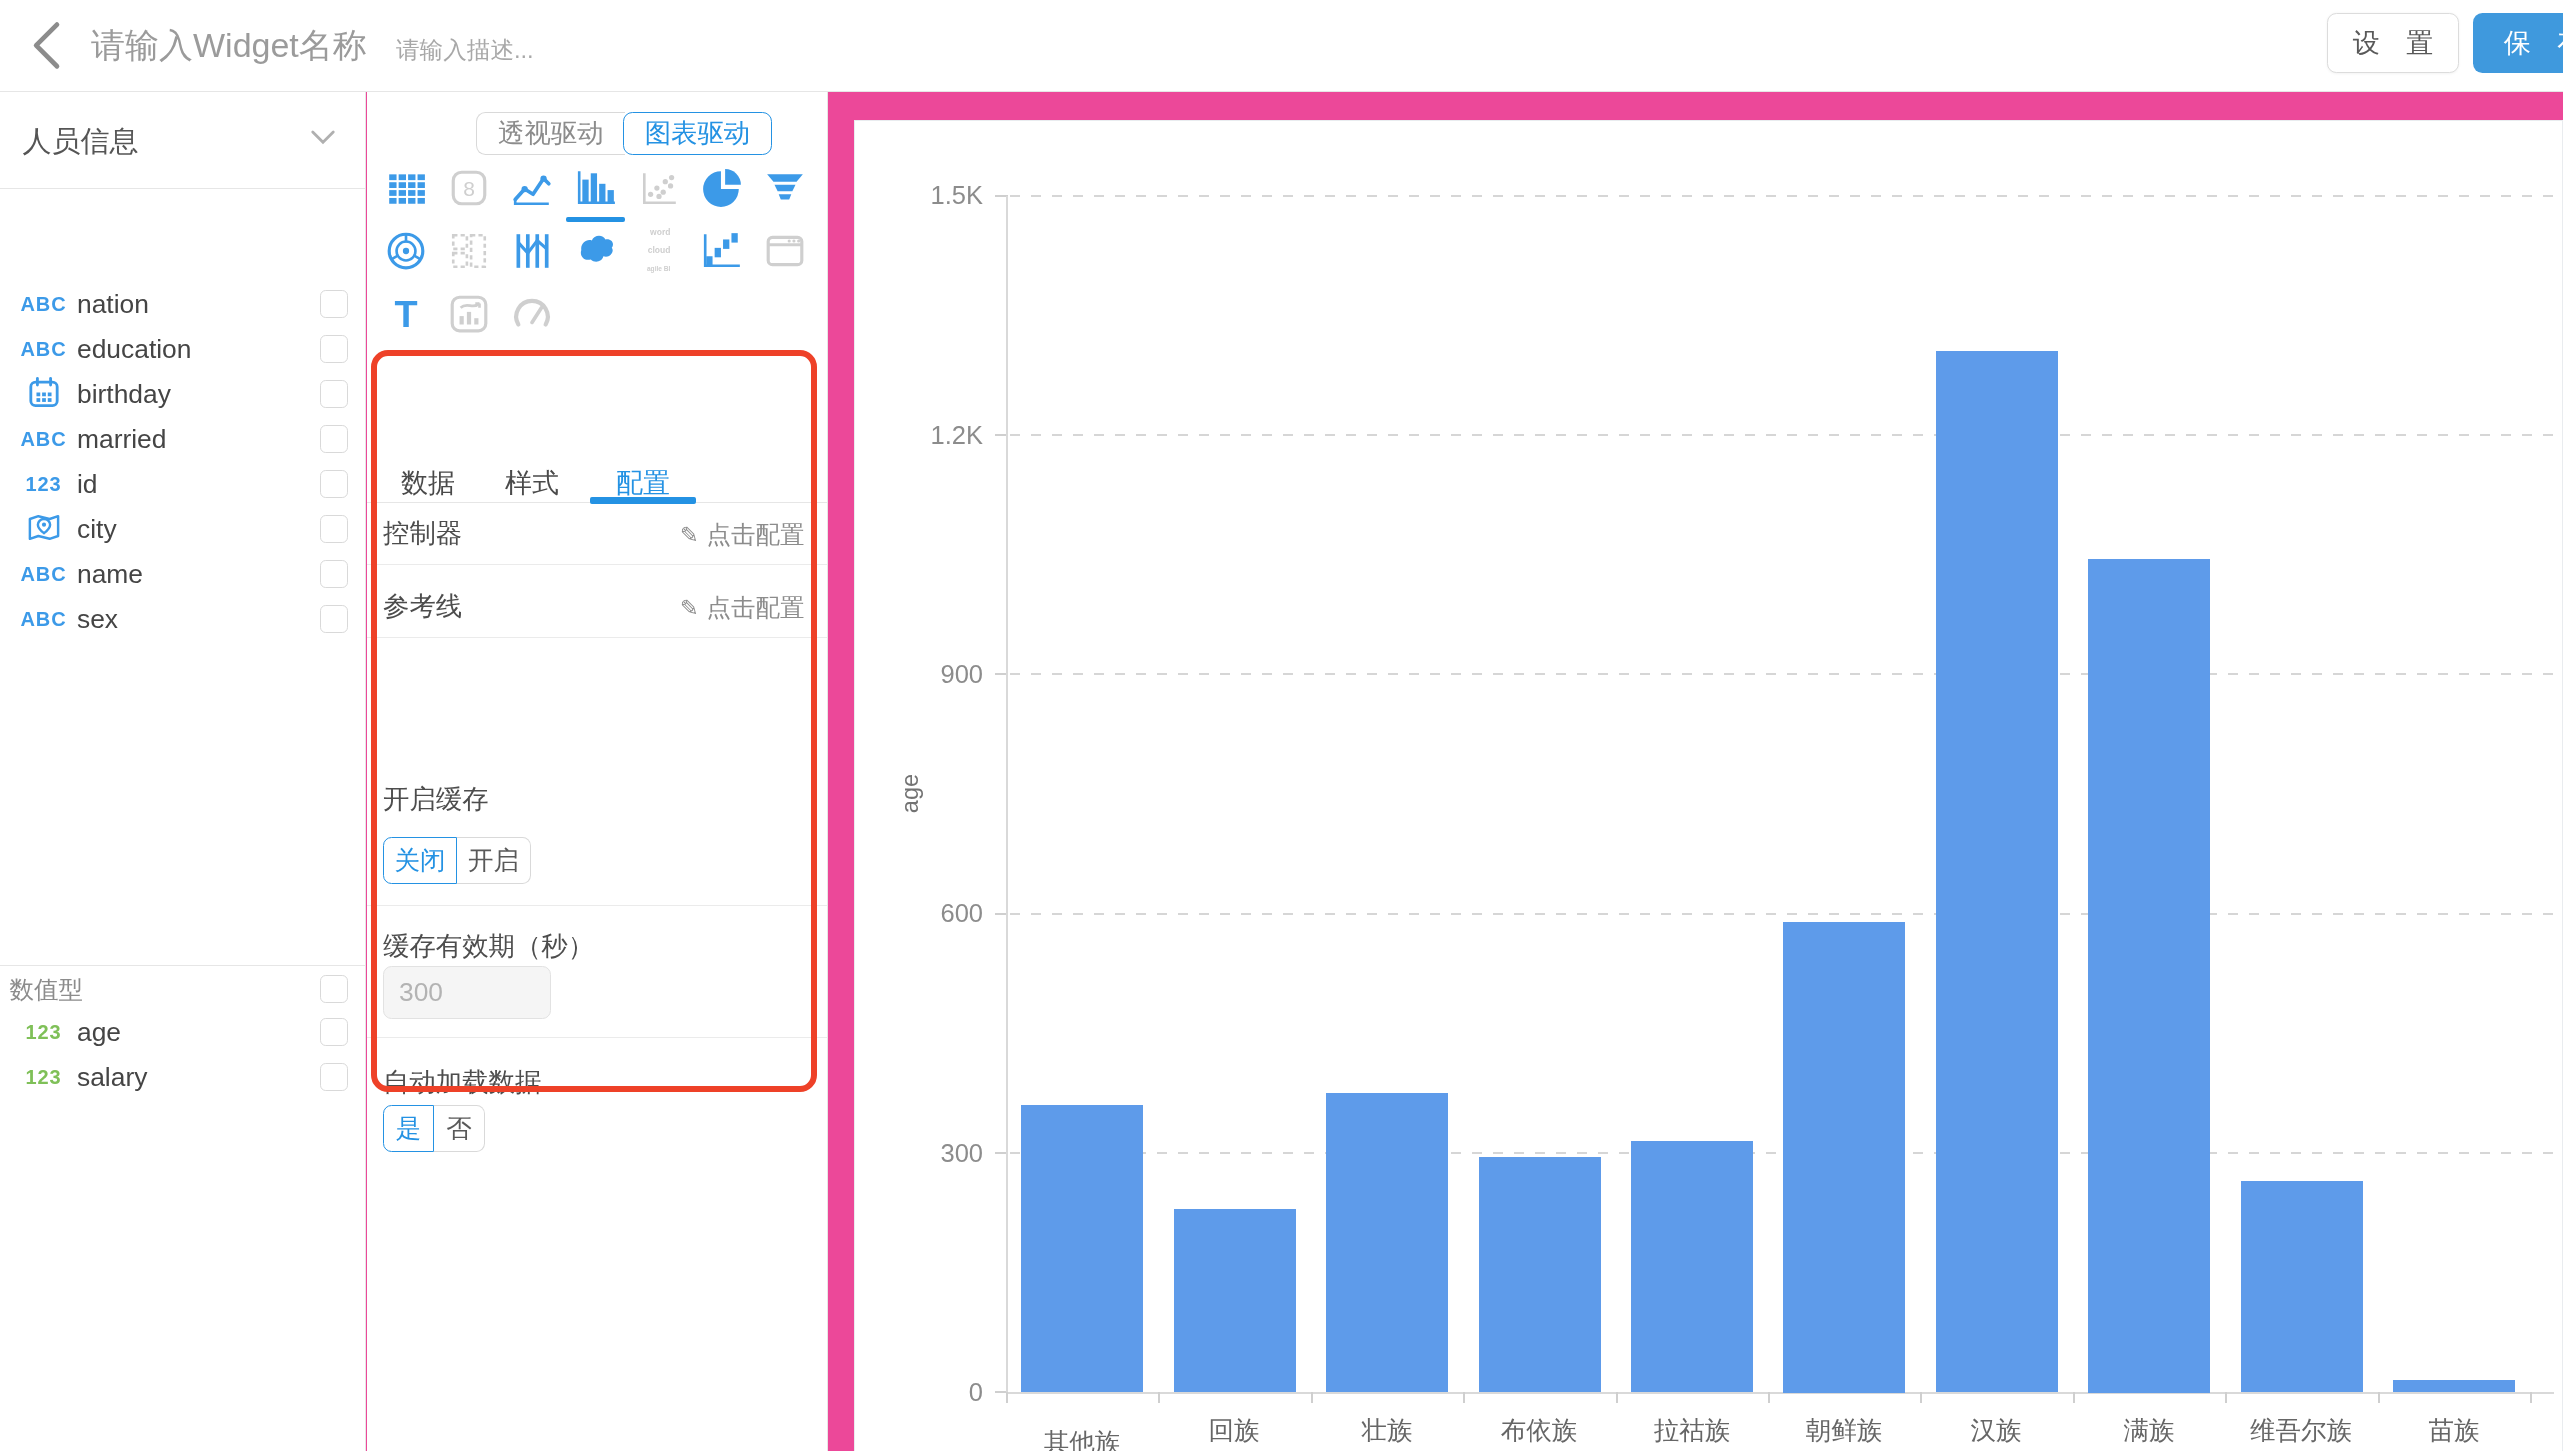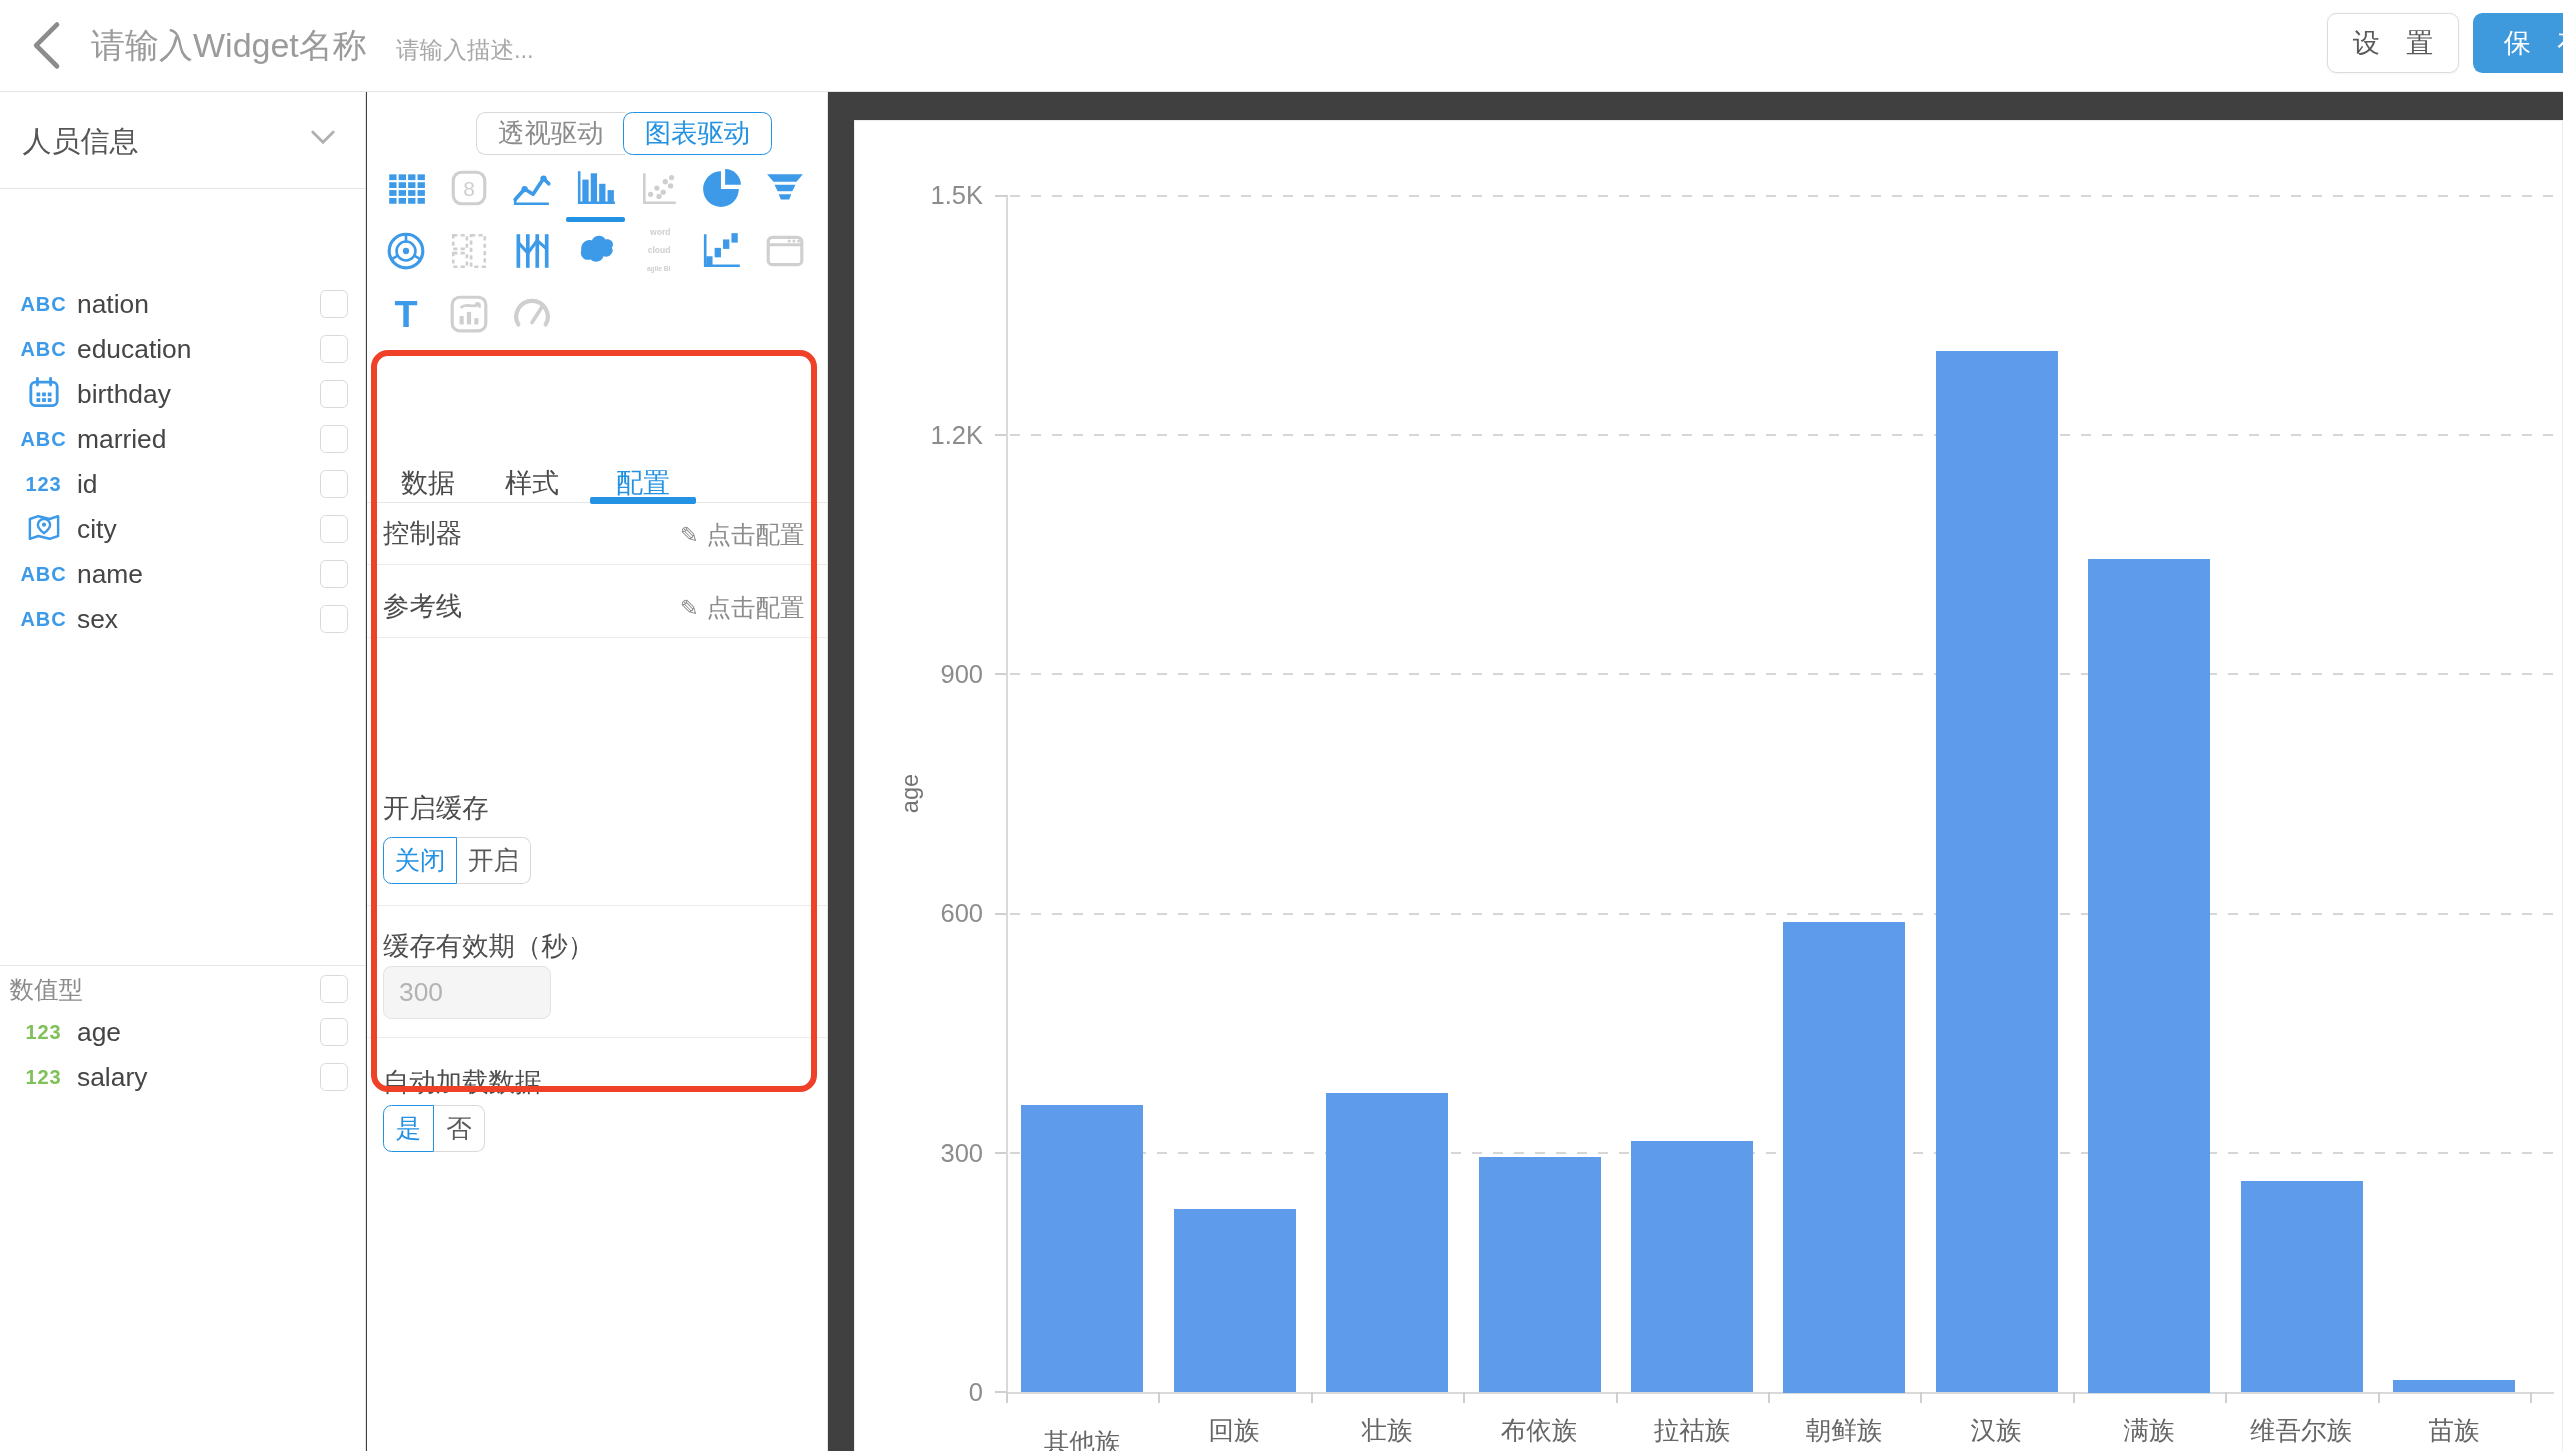--- a/index.html
+++ b/index.html
@@ -1,17 +1,17 @@
 <!DOCTYPE html>
 <html style="--accent: #2492e3; --red: #ee4128;font-size:15px"><head>
 <meta charset="utf-8">
 <style>
   html,body{margin:0;padding:0;background:#fff;}
   #app{position:relative;width:2563px;height:1451px;overflow:hidden;
-       font-family:"Liberation Sans","DejaVu Sans",sans-serif;background:#404040;}
+       font-family:"Liberation Sans","DejaVu Sans",sans-serif;background:#ec4899;}
   
   #topbar{position:absolute;left:0;top:0;width:2563px;height:91px;background:#fff;
           border-bottom:0.9px solid #e6e6e6;z-index:40;}
   #back-btn{position:absolute;left:21px;top:17px;width:53px;height:57px;cursor:pointer;color:#8c8c8c;}
   #widget-title{position:absolute;left:91px;top:22.6px;font-size:34px;color:#9b9b9b;}
   #widget-desc{position:absolute;left:396px;top:34px;font-size:23.6px;color:#a8a8a8;}
   .hbtn{position:absolute;top:13.2px;height:60px;box-sizing:border-box;border-radius:9.4px;
         font-size:27px;display:flex;align-items:center;justify-content:center;cursor:pointer;}
   #settings-btn{right:104px;width:132px;background:#fff;border:0.9px solid #dcdcdc;color:#595959;
         letter-spacing:9.4px;padding-left:9.4px;box-shadow:0 0.9px 2.8px rgba(0,0,0,.05);}
@@ -360,21 +360,21 @@
       <span class="cfg-link" style="top:15px;"><span class="pen">✎</span><span>点击配置</span></span>
     </div>
 
     <div class="cfg-row" style="top:474px;height:72px;">
       <span class="cfg-label" style="top:22.6px;">参考线</span>
       <span class="cfg-link" style="top:24.5px;"><span class="pen">✎</span><span>点击配置</span></span>
     </div>
 
 
     <div class="cfg-row" style="top:679px;height:135px;">
-      <span class="cfg-label" style="top:20px;">开启缓存</span>
+      <span class="cfg-label" style="top:11px;">开启缓存</span>
       <div class="seg" style="top:66px;" id="cache-seg">
           <div class="seg-opt first on" style="min-width: 74px;">关闭</div>
           <div class="seg-opt last" style="min-width: 74px;">开启</div>
         </div>
     </div>
 
     <div class="cfg-row" style="top:814px;height:132px;">
       <span class="cfg-label" style="top:22.6px;">缓存有效期（秒）</span>
       <input class="txt-input" style="top: 60px;" disabled="" value="300">
     </div>

